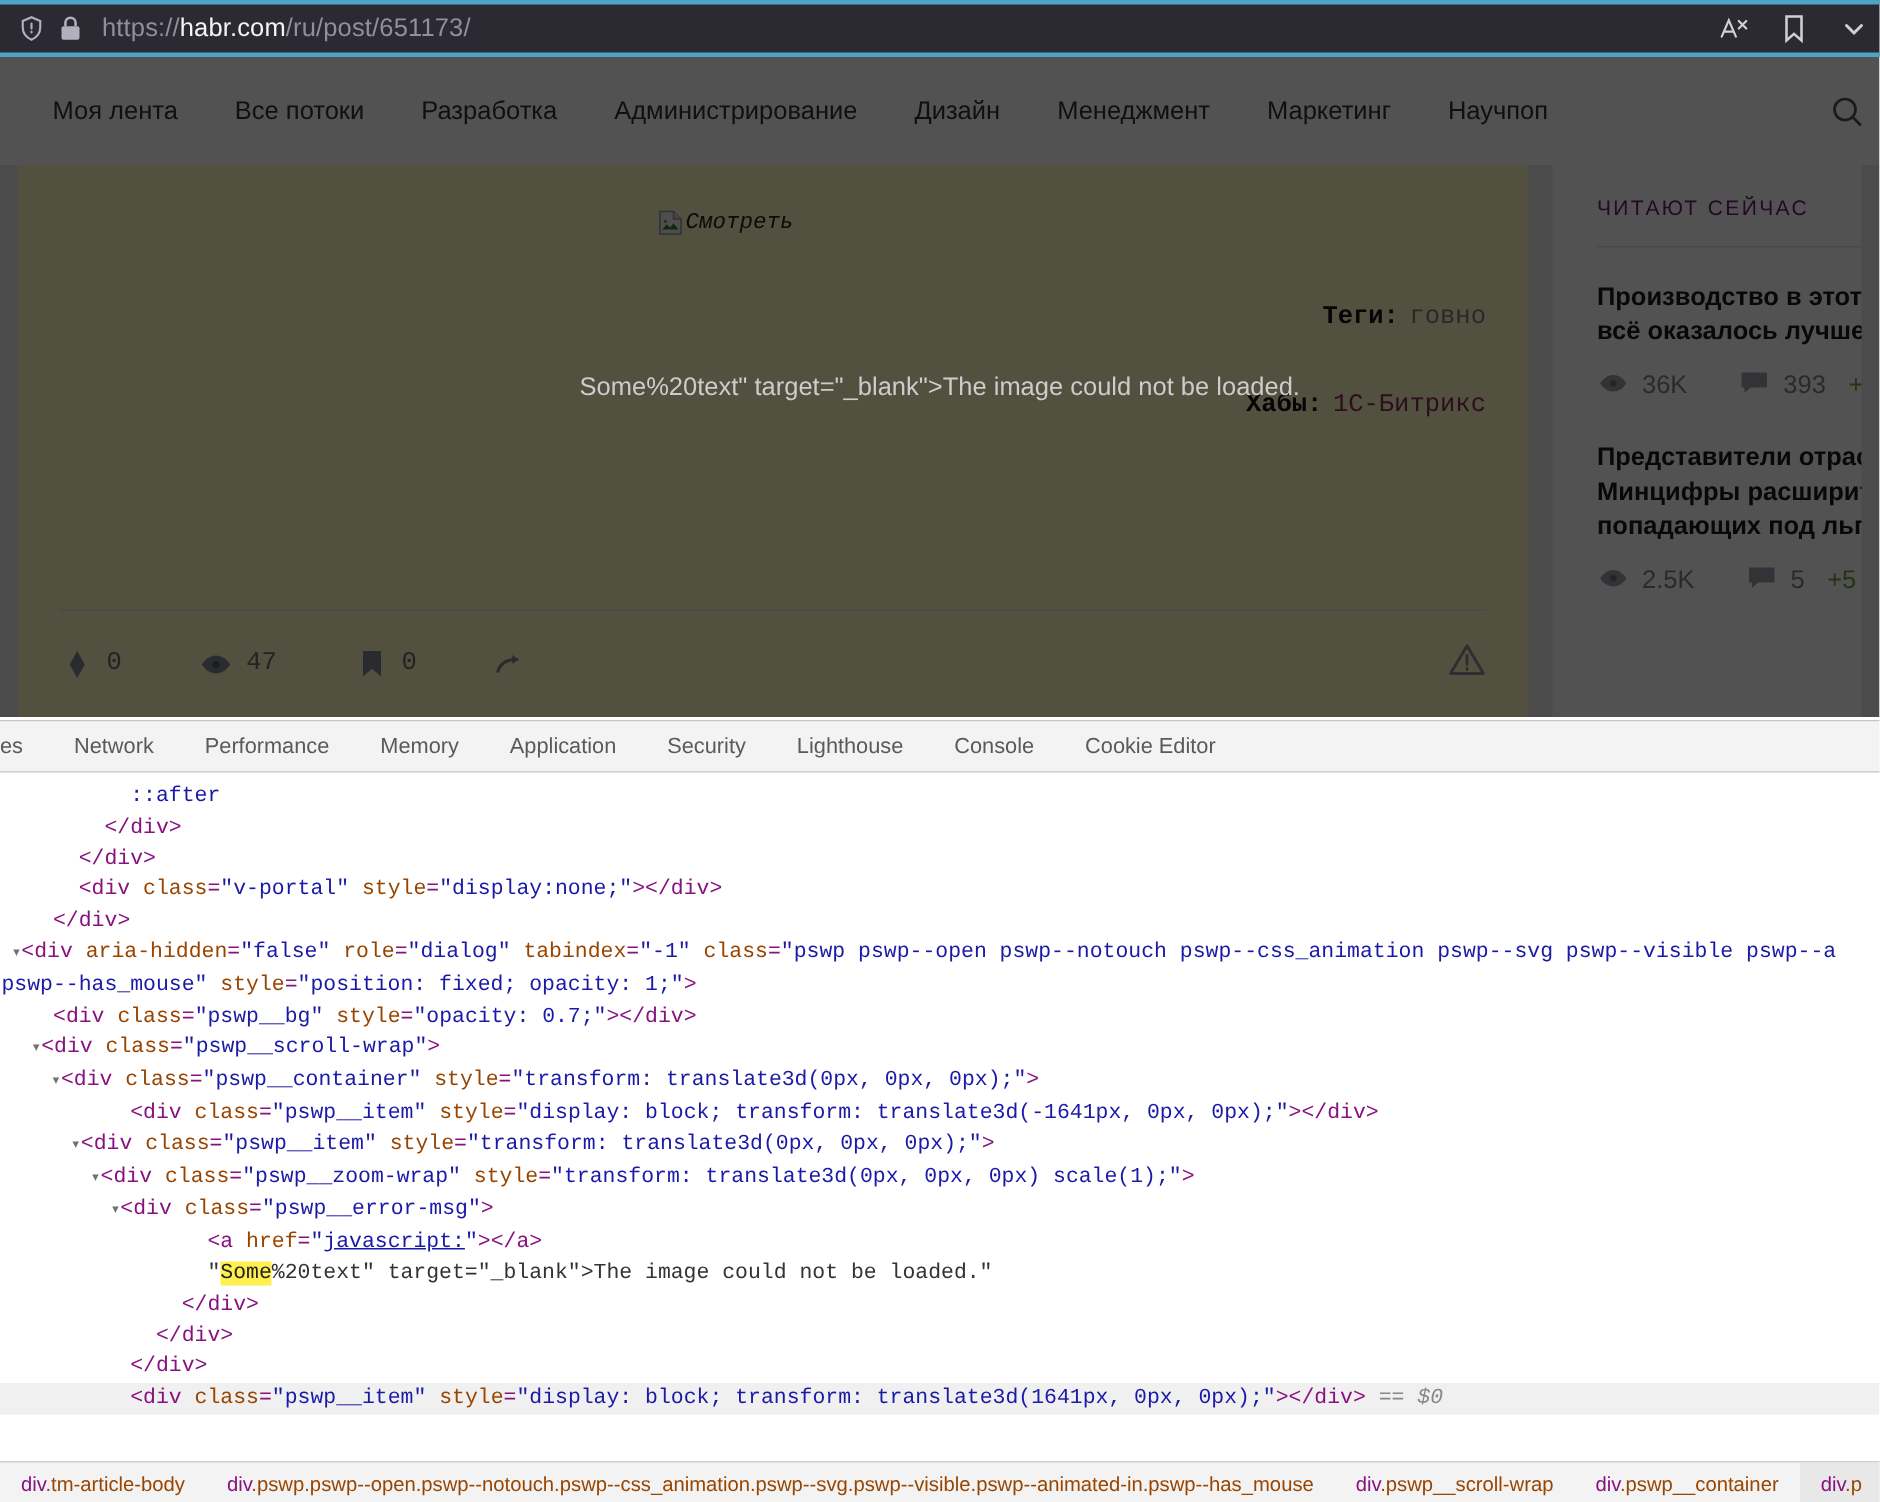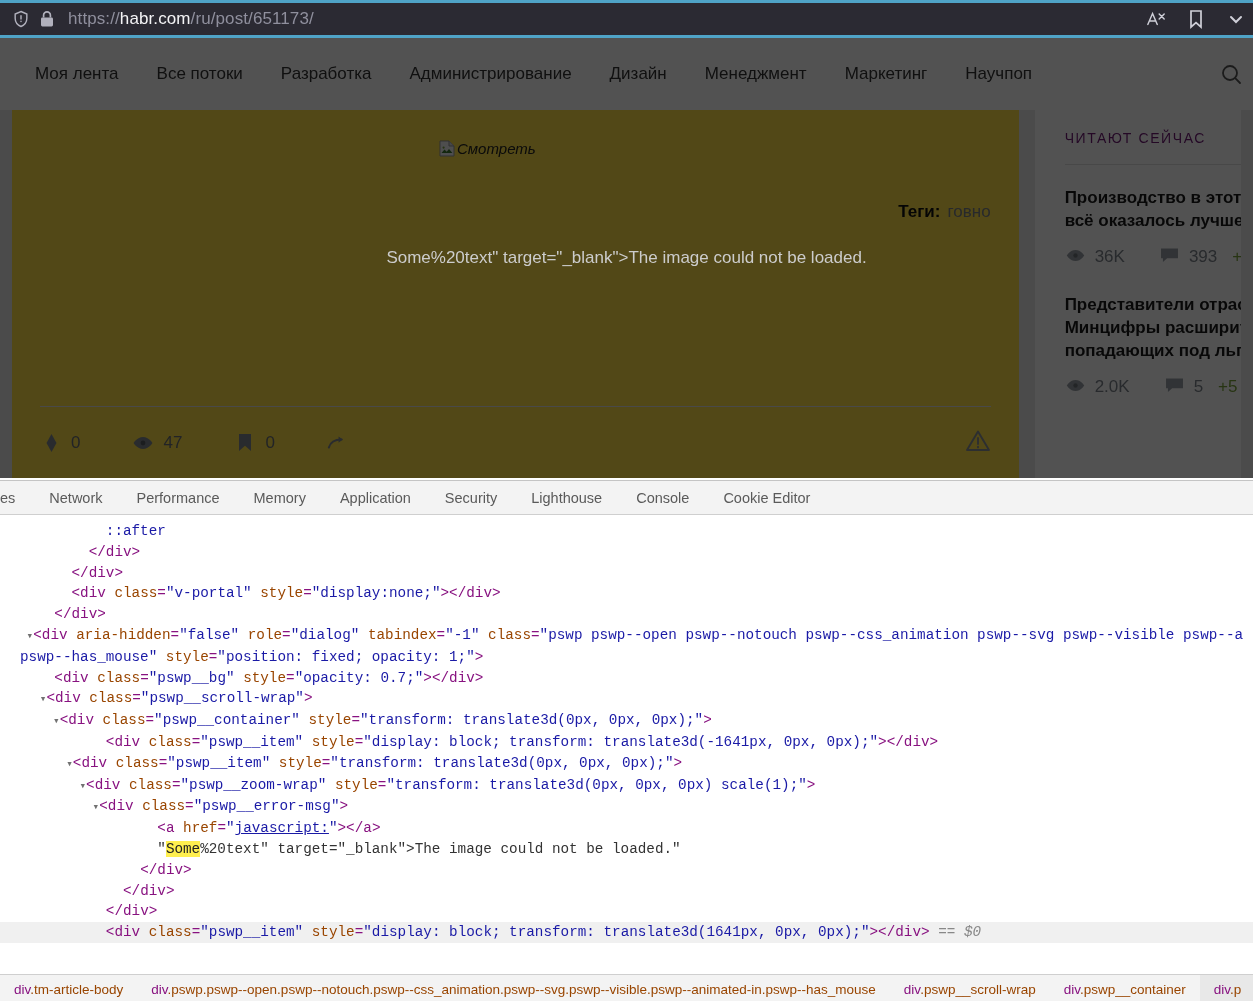--- a/index.html
+++ b/index.html
@@ -53,21 +53,21 @@
   }
   .nav-search { margin-left: auto; padding-right: 10px; display:flex; align-items:center; }
 
   .content-row {
     position: absolute; left: 0; top: 72px; width: 1253px; height: 368px;
     display: flex;
     padding: 0 12px;
     gap: 16px;
   }
   .article-card {
-    width: 1016px; background: #fde047; position: relative;
+    width: 1016px; background: #fef9c3; position: relative; font-family: Liberation Mono, monospace;
   }
   .article-img-area { height: 92px; position: relative; }
   .broken-img {
     position: absolute; left: 427px; top: 30px;
     display: flex; align-items: center; gap: 2px;
     font-size: 15px; font-style: italic; color: #222;
   }
   .broken-glyph { width: 16px; height: 17px; position: relative; display:inline-block; }
 
   .meta-block { padding: 0 28px; text-align: right; }
@@ -128,21 +128,21 @@
   .dom-tree {
     flex: 1;
     font-family: "Liberation Mono", monospace;
     font-size: 14.3px;
     line-height: 20.8px;
     padding: 6px 0 0 0;
     overflow: hidden;
     white-space: pre;
     color: #222;
   }
-  .dom-line { padding: 0 20px; position: relative; }
+  .dom-line { padding: 0 1px; position: relative; }
   .dom-line.selected { background: #f0f0f0; }
   .tw { color: #727272; font-size: 11px; } 
   .tag { color: #881280; }
   .attr { color: #994500; }
   .val { color: #1a1aa6; }
   .punct { color: #881280; }
   .txt { color: #333; }
   .lnk { color: #1a1aa6; text-decoration: underline; }
   .hl { background: #ffef4f; }
   .dollar { color: #888; font-style: italic; }
@@ -245,20 +245,23 @@
               <circle cx="4.6" cy="7.6" r="1.1" fill="#7aa33c"></circle>
             </svg>
           </span>
           <span>Смотреть</span>
         </div>
       </div>
       <div class="meta-block">
         <div class="meta-line">
           <span class="meta-label">Теги:</span><span class="tag-link">говно</span>
         </div>
+        <div class="meta-line">
+          <span class="meta-label">Хабы:</span><span class="hub-link">1С-Битрикс</span>
+        </div>
       </div>
       <div class="stats-bar">
         <span class="stat">
           <span class="stat-icon">
             <svg width="13" height="20" viewBox="0 0 13 20">
                 <path d="M6.5 1l5 9-5 9-5-9z" fill="#80868e"></path>
               </svg>
           </span>
           <span>0</span>
         </span>
@@ -328,21 +331,21 @@
         <div class="sb-item-title">Минцифры расширит</div>
         <div class="sb-item-title">попадающих под льг</div>
         <div class="sb-stats">
           <span class="sb-stat">
             <span>
               <svg width="21" height="13" viewBox="0 0 22 14">
                   <path d="M11 1C5 1 1.6 7 1.6 7S5 13 11 13s9.4-6 9.4-6S17 1 11 1z" fill="#9aa0a7"></path>
                   <circle cx="11" cy="7" r="2.4" fill="#6e747b"></circle>
                 </svg>
             </span>
-            <span>2.0K</span>
+            <span>2.5K</span>
           </span>
           <span class="sb-stat">
             <span>
               <svg width="21" height="16" viewBox="0 0 22 17">
                   <path d="M2 1.5h18v10.5H8.5L4 16v-4H2z" fill="#9aa0a7"></path>
                 </svg>
             </span>
             <span>5</span>
             <span class="sb-plus">+5</span>
           </span>

